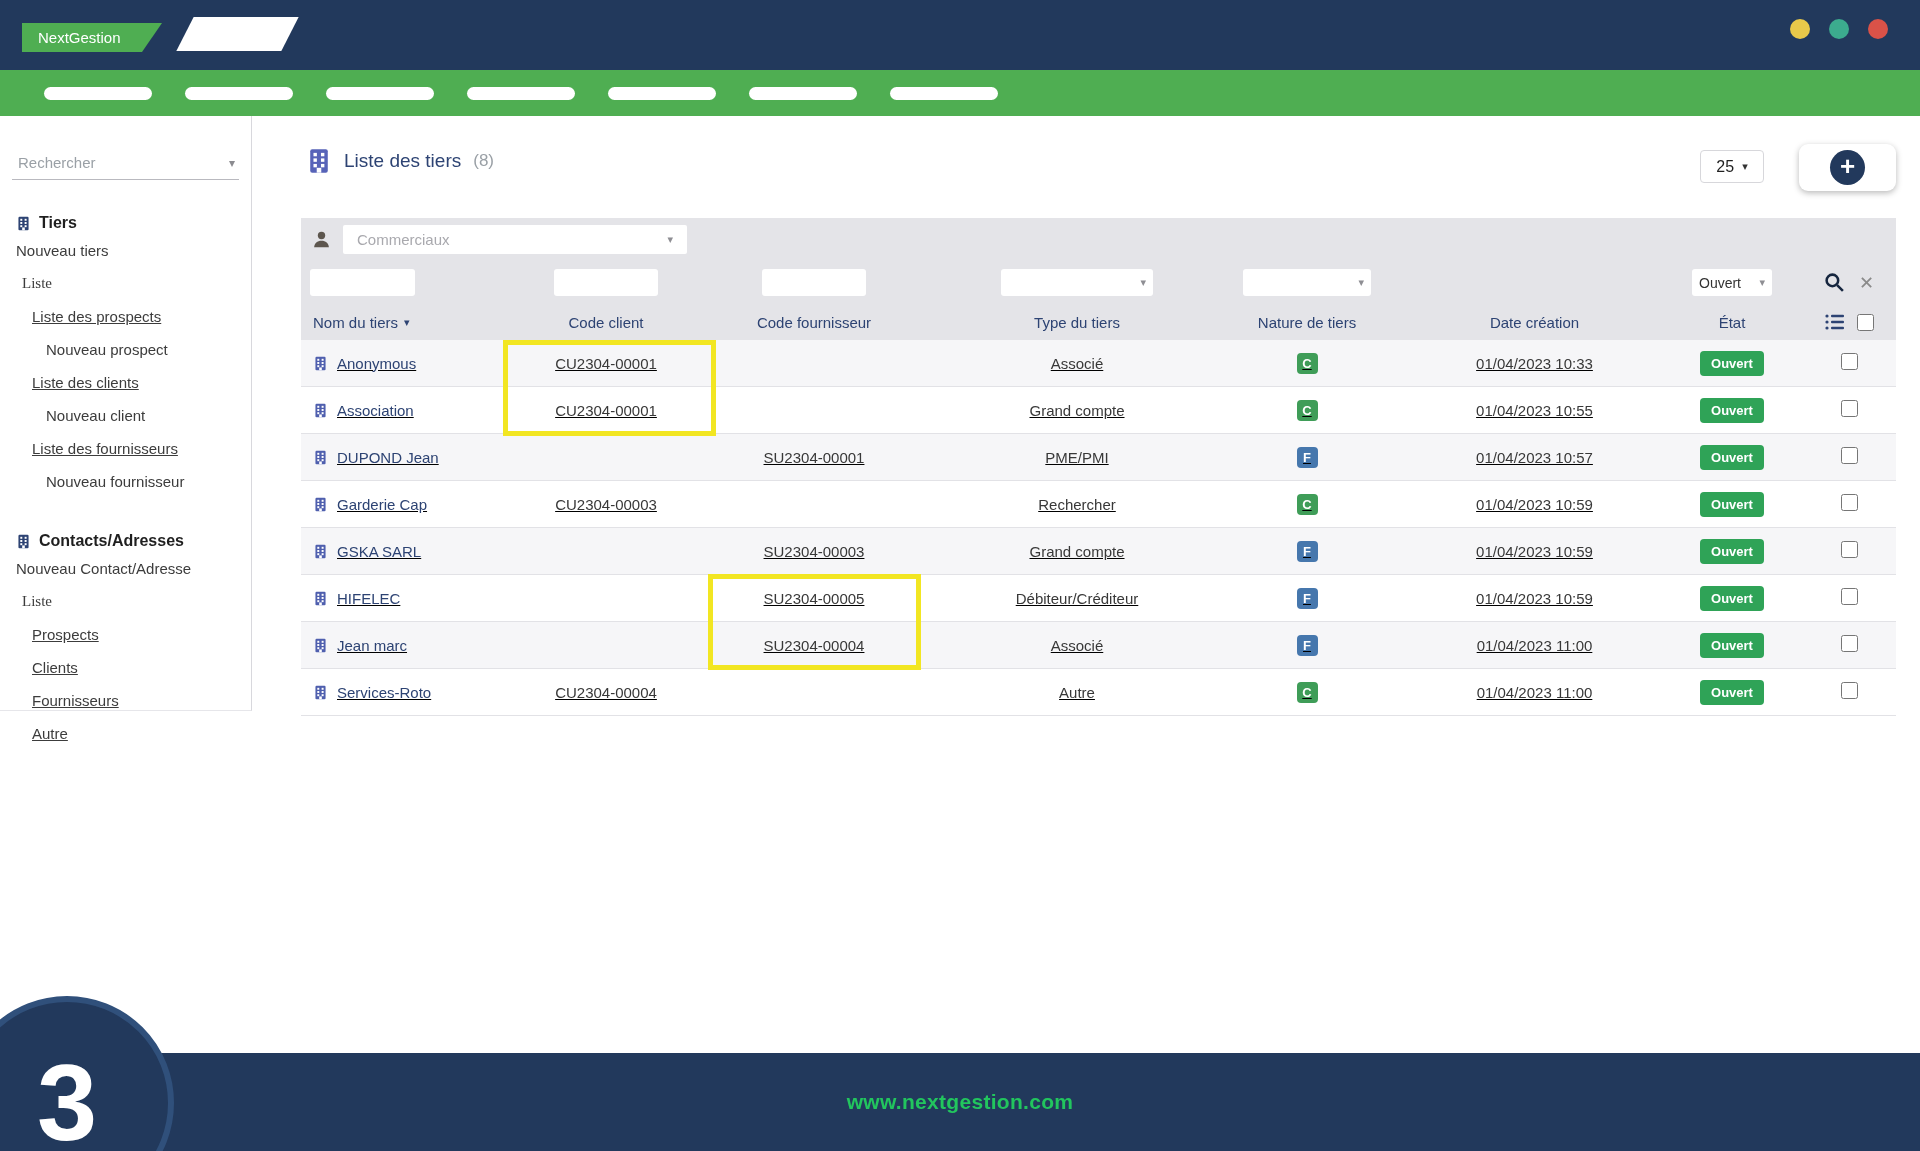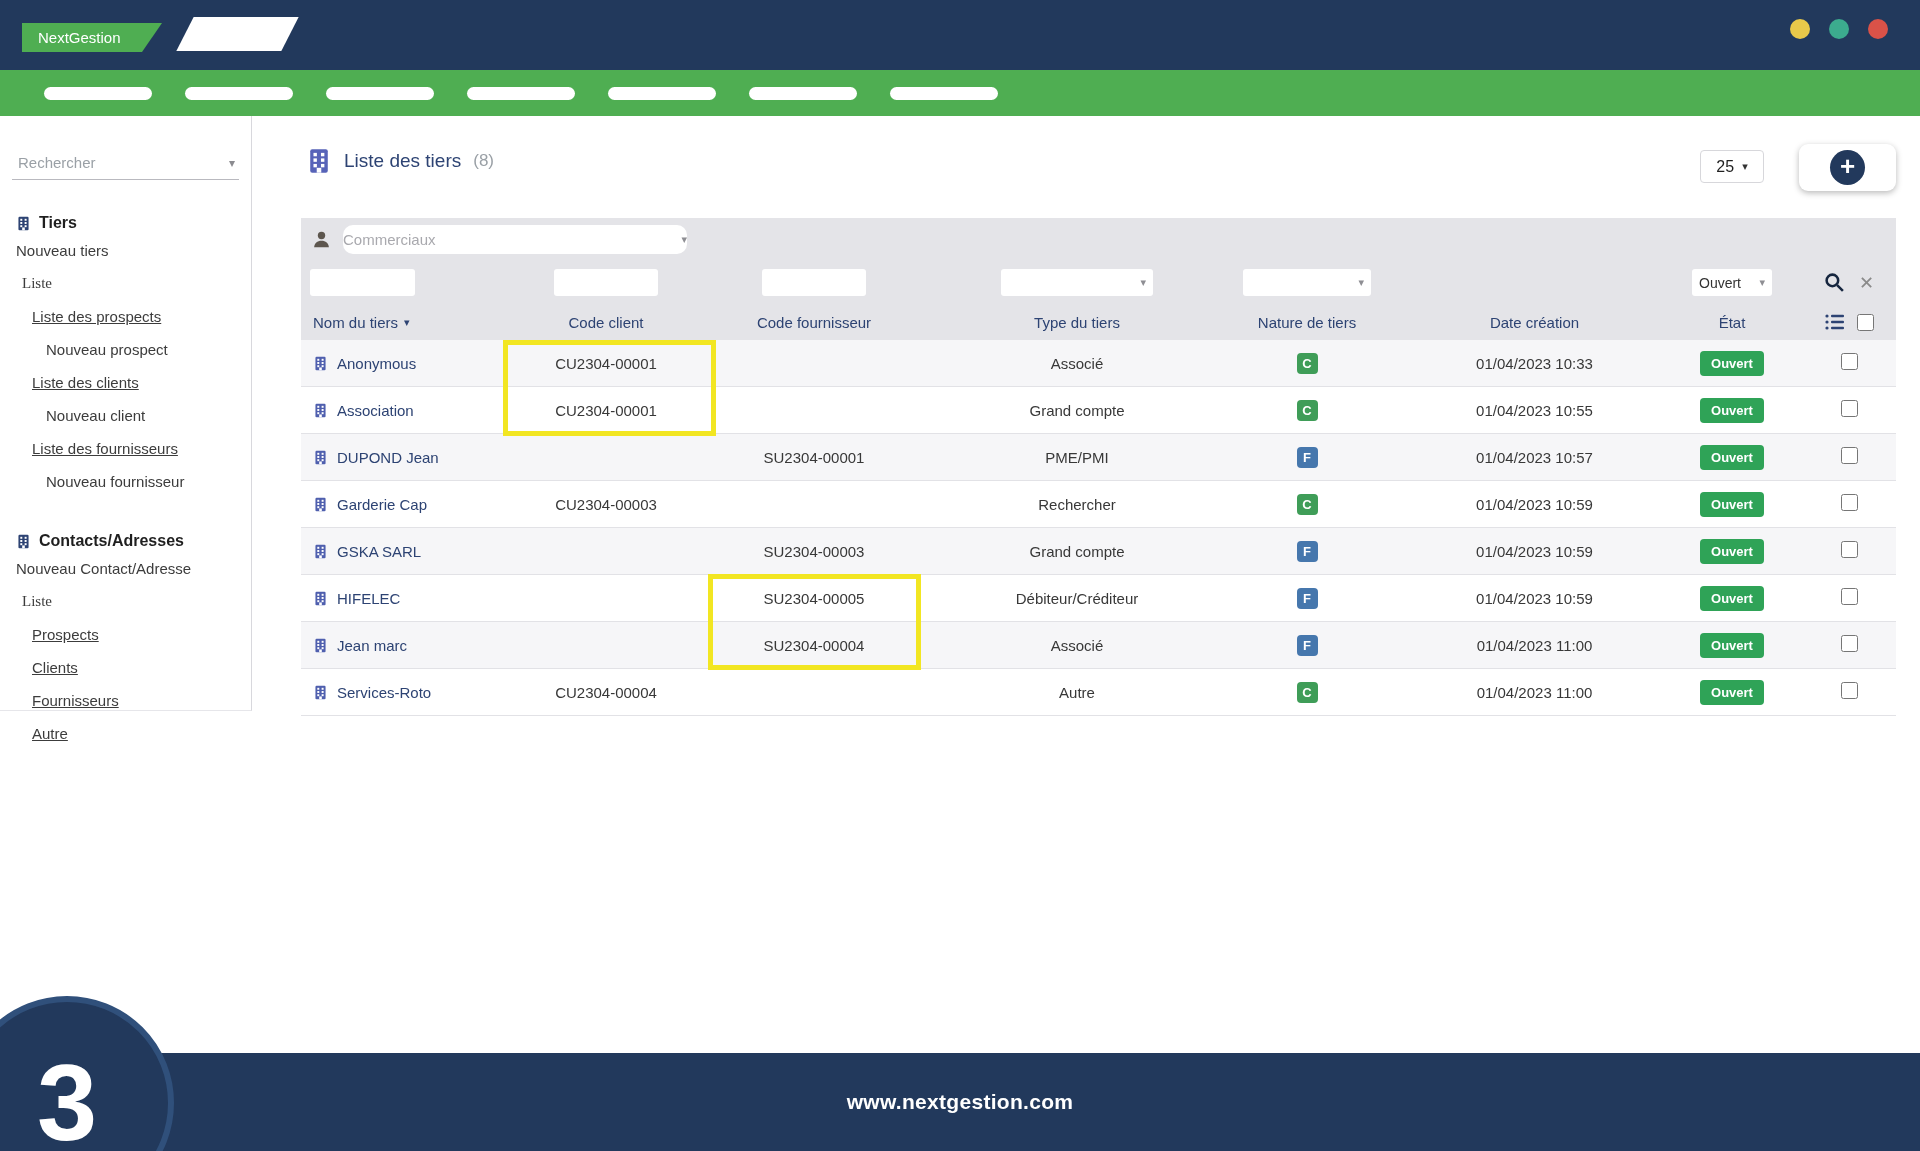--- a/index.html
+++ b/index.html
@@ -53,60 +53,60 @@
              border-radius:9px; box-shadow:0 2px 6px rgba(0,0,0,.28); display:flex; align-items:center;
              justify-content:center; cursor:pointer; }
   .plus { width:35px; height:35px; border-radius:50%; background:#22395c; color:#fff; font-size:26px;
           font-weight:bold; line-height:33px; text-align:center; }
 
   
   .table { position:absolute; left:301px; top:218px; width:1595px; font-size:15px; }
   .grid8 { display:grid; grid-template-columns:230px 150px 266px 260px 200px 255px 140px 94px; align-items:center; }
 
   .f1 { height:43px; background:#e4e4e8; display:flex; align-items:center; padding-left:11px; gap:12px; }
-  .commer { width:344px; height:29px; background:#fff; border-radius:10px; display:flex; align-items:center;
-            justify-content:space-between; padding:0 0; color:#a9a9ae; font-size:15px; cursor:pointer; }
+  .commer { width:344px; height:29px; background:#fff; border-radius:2px; display:flex; align-items:center;
+            justify-content:space-between; padding:0 14px; color:#a9a9ae; font-size:15px; cursor:pointer; }
   .f2 { height:43px; background:#e4e4e8; }
   .fc { display:flex; justify-content:center; align-items:center; }
   .fc.first { justify-content:flex-start; padding-left:9px; }
   .fin { height:27px; background:#fff; border:none; border-radius:3px; outline:none; padding:0 6px; font:inherit; }
   .w105{width:105px;} .w104{width:104px;} 
   .fsel { height:27px; background:#fff; border-radius:3px; display:flex; align-items:center;
           justify-content:flex-end; padding:0 7px; color:#8e8e93; cursor:pointer; }
   .fsel.etat { justify-content:space-between; color:#333; font-size:14px; }
   .w152{width:152px;} .w128{width:128px;} .w80{width:80px;}
   .ficons { display:flex; justify-content:center; align-items:center; gap:14px; }
   .xicon { color:#8a8a8a; font-size:18px; font-weight:bold; cursor:pointer; line-height:1; }
 
   .f3 { height:36px; background:#e4e4e8; color:#2d4373; font-size:15px; }
   .hcell { text-align:center; cursor:pointer; }
   .hcell.first { text-align:left; padding-left:12px; display:flex; align-items:center; gap:6px; }
   .sortcaret { font-size:11px; color:#2d4373; }
   .hicons { display:flex; justify-content:center; align-items:center; gap:12px; }
 
-  .trow { height:47px; border-bottom:1px solid #e2e2e6; background:#fff; }
+  .trow { height:47px; border-bottom:1px solid #e2e2e6; background:#fff;text-decoration:underline; }
   .trow:nth-child(odd) { background:#f6f6f8; }
   .cname { display:flex; align-items:center; gap:9px; padding-left:12px; color:#2d4373; cursor:pointer; }
   .ccell { text-align:center; color:#383838; }
   .nbadge { width:21px; height:21px; border-radius:4px; color:#fff; font-weight:700; font-size:13px;
             display:flex; align-items:center; justify-content:center; margin:0 auto; }
   .bC { background:#3f9d58; } .bF { background:#4677ad; }
   .etat-pill { display:inline-block; background:#2fa357; color:#fff; font-weight:700; font-size:13px;
                padding:5px 11px; border-radius:4px; cursor:pointer; }
   .cb { width:17px; height:17px; cursor:pointer; }
 
   
   .hl { position:absolute; border:5px solid #f2e622; pointer-events:none; }
   .hl1 { left:503px; top:340px; width:213px; height:96px; }
   .hl2 { left:708px; top:574px; width:213px; height:96px; }
 
   
   .footer { position:absolute; left:0; top:1053px; width:100%; height:98px; background:#22395c;
             display:flex; align-items:center; justify-content:center; }
-  .footer-url { color:#ffffff; font-weight:700; font-size:21px; letter-spacing:.3px; }
+  .footer-url { color:#22c55e; font-weight:700; font-size:21px; letter-spacing:.3px; }
   .slide-circle { position:absolute; left:-40px; top:996px; width:214px; height:214px; border-radius:50%;
                   background:#22395c; border:6px solid #30507b; display:flex; align-items:center;
                   justify-content:center; z-index:5; }
   .slide-num { color:#fff; font-size:108px; font-weight:700; line-height:1; }
 </style>
 </head>
 <body>
 
 <header class="topbar">
   <div class="ghost-tab"></div>

